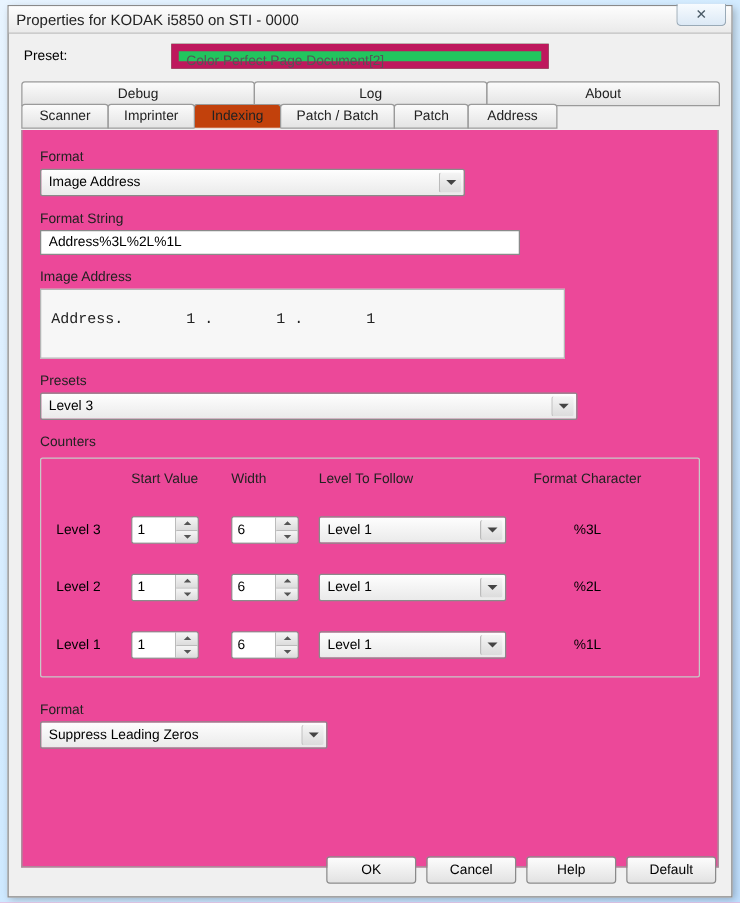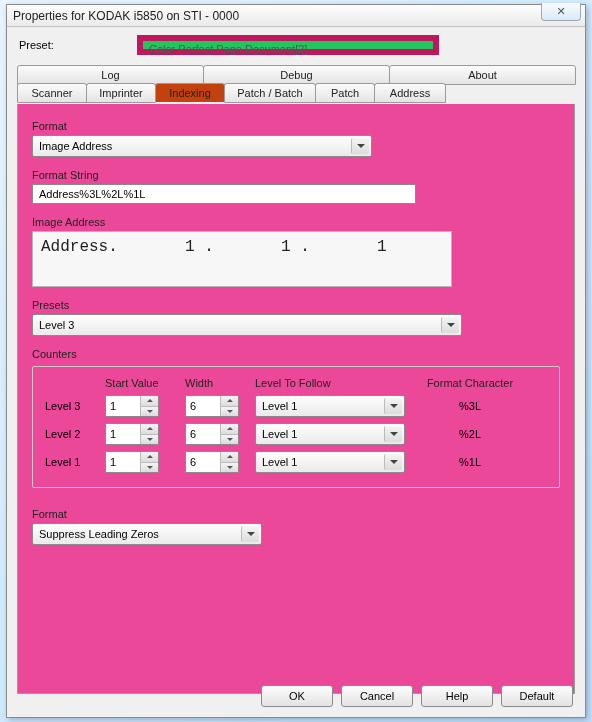--- a/index.html
+++ b/index.html
@@ -18,22 +18,22 @@
   .tab-row.bottom { top: 18px; }
   .tab { height: 20px; border: 1px solid #9a9a9a; background: linear-gradient(#fbfbfb,#e4e4e4); display: flex; align-items: center; justify-content: center; cursor: pointer; margin-right: -1px; border-top-left-radius: 3px; border-top-right-radius: 3px; font-size: 11px; color: #222; }
   .tab.active { background: #c2410c; border-bottom: 1px solid #f0f0f0; z-index: 3; }
   .tab-page { border: 1px solid #9a9a9a; border-top: none; background: #ec4899; padding: 10px 14px 14px 14px; min-height: 590px; position: relative; top: -1px; }
   .section-label { margin: 6px 0 3px 0; color: #222; }
   .combo { display: flex; align-items: center; height: 22px; border: 1px solid #8a8a8a; background: linear-gradient(#fefefe,#eaeaea); padding: 0 6px; cursor: pointer; position: relative; border-radius: 2px; }
   .combo .arrow { position: absolute; right: 2px; top: 2px; bottom: 2px; width: 18px; border-left: 1px solid #bbb; display: flex; align-items: center; justify-content: center; background: linear-gradient(#f5f5f5,#dcdcdc); border-radius: 2px; }
   .combo .arrow::after { content: ""; border-left: 4px solid transparent; border-right: 4px solid transparent; border-top: 4px solid #444; }
   .text-input { height: 20px; border: 1px solid #8a8a8a; background: #fff; padding: 2px 6px; width: 100%; font-family: inherit; }
   .groupbox { border: 1px solid #c8c8c8; border-radius: 2px; padding: 10px 12px 14px 12px; margin-top: 6px; position: relative; }
-  .image-address-view { font-family: "Courier New", monospace; font-size: 16px; color: #222; border: 1px solid #b5b5b5; background: #f7f7f7; padding: 6px 8px; height: 56px; white-space: pre; }
-  .counters-grid { display: grid; grid-template-columns: 60px 80px 70px 160px 110px; row-gap: 6px; align-items: center; }
+  .image-address-view { font-family: "Courier New", monospace; font-size: 12px; color: #222; border: 1px solid #b5b5b5; background: #f7f7f7; padding: 16px 8px; height: 56px; white-space: pre; }
+  .counters-grid { display: grid; grid-template-columns: 60px 80px 70px 160px 110px; row-gap: 24px; align-items: center; }
   .counters-grid .hdr { font-size: 11px; color: #222; }
   .spinner { display: flex; width: 54px; height: 22px; border: 1px solid #8a8a8a; background: #fff; border-radius: 2px; overflow: hidden; }
   .spinner input { border: none; width: 34px; padding: 0 4px; font-size: 11px; outline: none; }
   .spinner .btns { display: flex; flex-direction: column; width: 18px; border-left: 1px solid #bbb; }
   .spinner .btns div { flex: 1; background: linear-gradient(#f5f5f5,#dcdcdc); display: flex; align-items: center; justify-content: center; cursor: pointer; }
   .spinner .btns div:first-child { border-bottom: 1px solid #bbb; }
   .spinner .btns div::after { content: ""; border-left: 3px solid transparent; border-right: 3px solid transparent; }
   .spinner .btns .up::after { border-bottom: 3px solid #555; }
   .spinner .btns .dn::after { border-top: 3px solid #555; }
   .fmtchar { text-align: center; }
@@ -57,22 +57,22 @@
   </div>
 
   <div class="content">
     <div class="preset-row">
       <div class="preset-label">Preset:</div>
       <div class="preset-field">Color Perfect Page Document[2]</div>
     </div>
 
     <div class="tabs-outer">
       <div class="tab-row top">
+        <div class="tab" style="flex:1">Debug</div>
         <div class="tab" style="flex:1">Log</div>
-        <div class="tab" style="flex:1">Debug</div>
         <div class="tab" style="flex:1">About</div>
       </div>
       <div class="tab-row bottom">
         <div class="tab" style="width:70px">Scanner</div>
         <div class="tab" style="width:70px">Imprinter</div>
         <div class="tab active" style="width:70px">Indexing</div>
         <div class="tab" style="width:92px">Patch / Batch</div>
         <div class="tab" style="width:60px">Patch</div>
         <div class="tab" style="width:72px">Address</div>
       </div>

